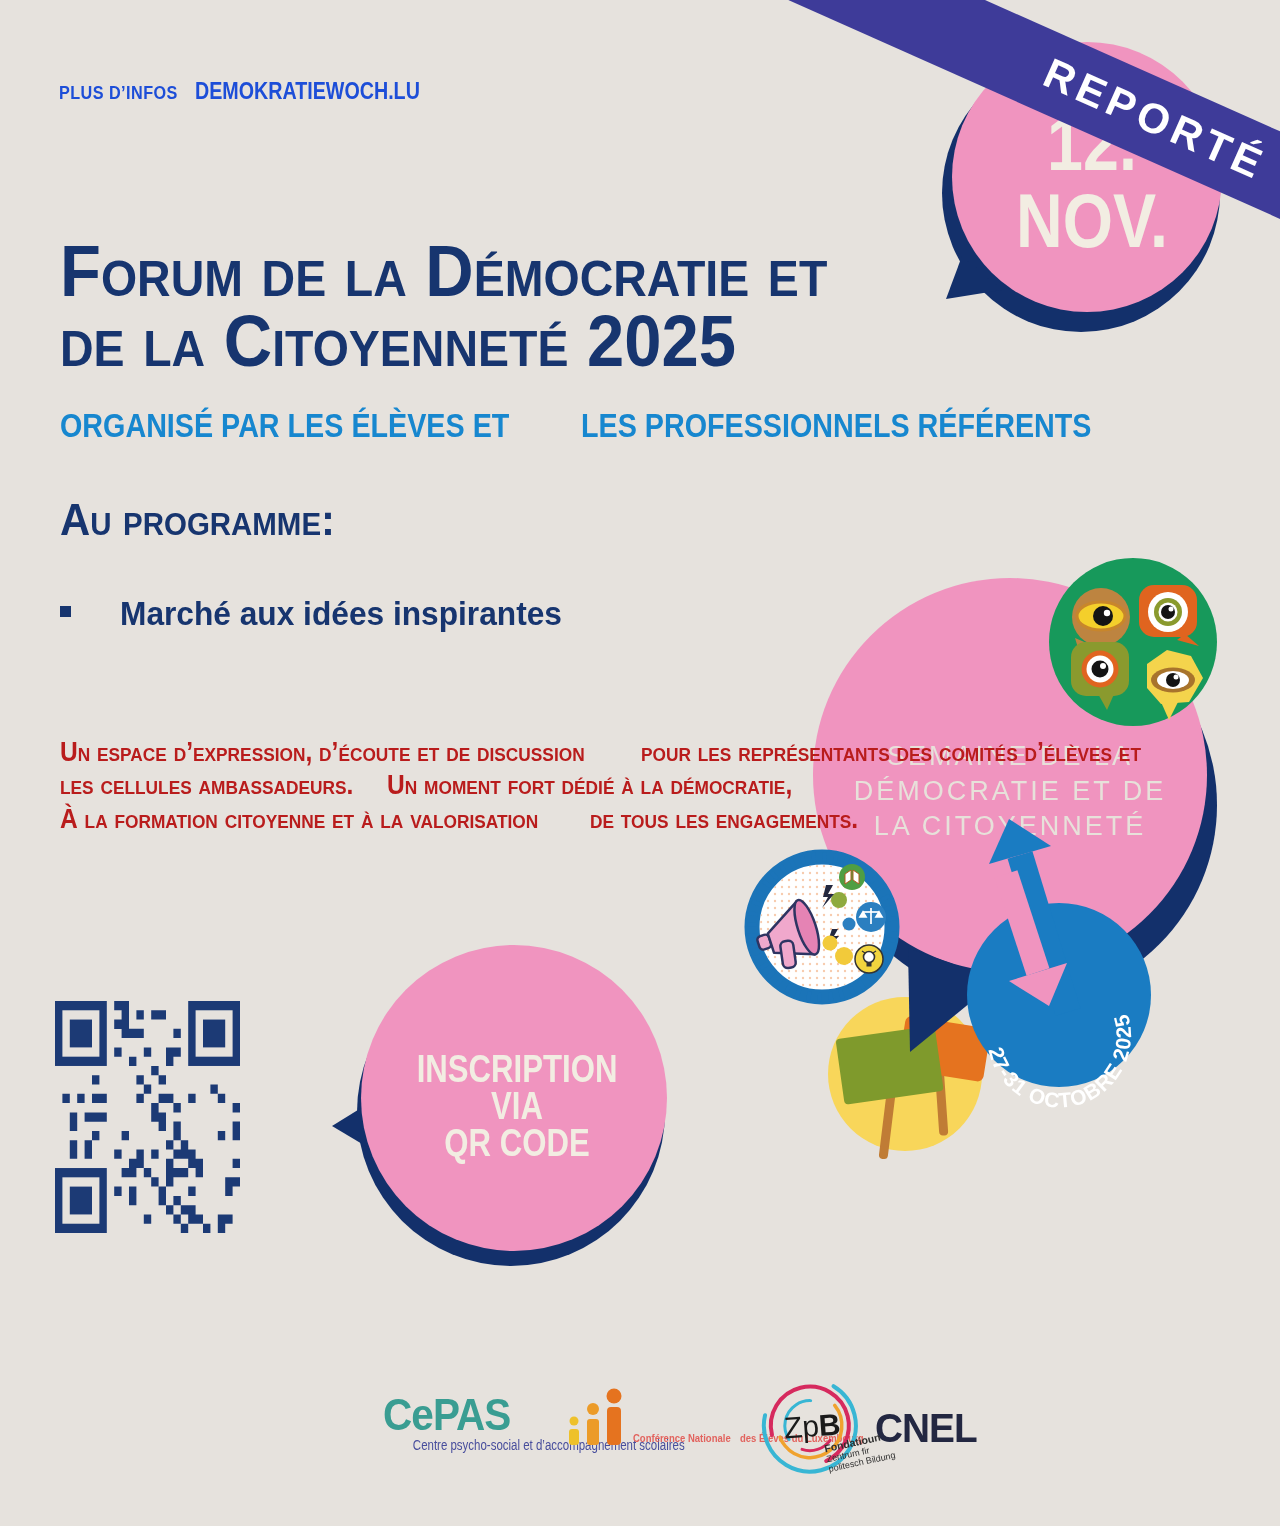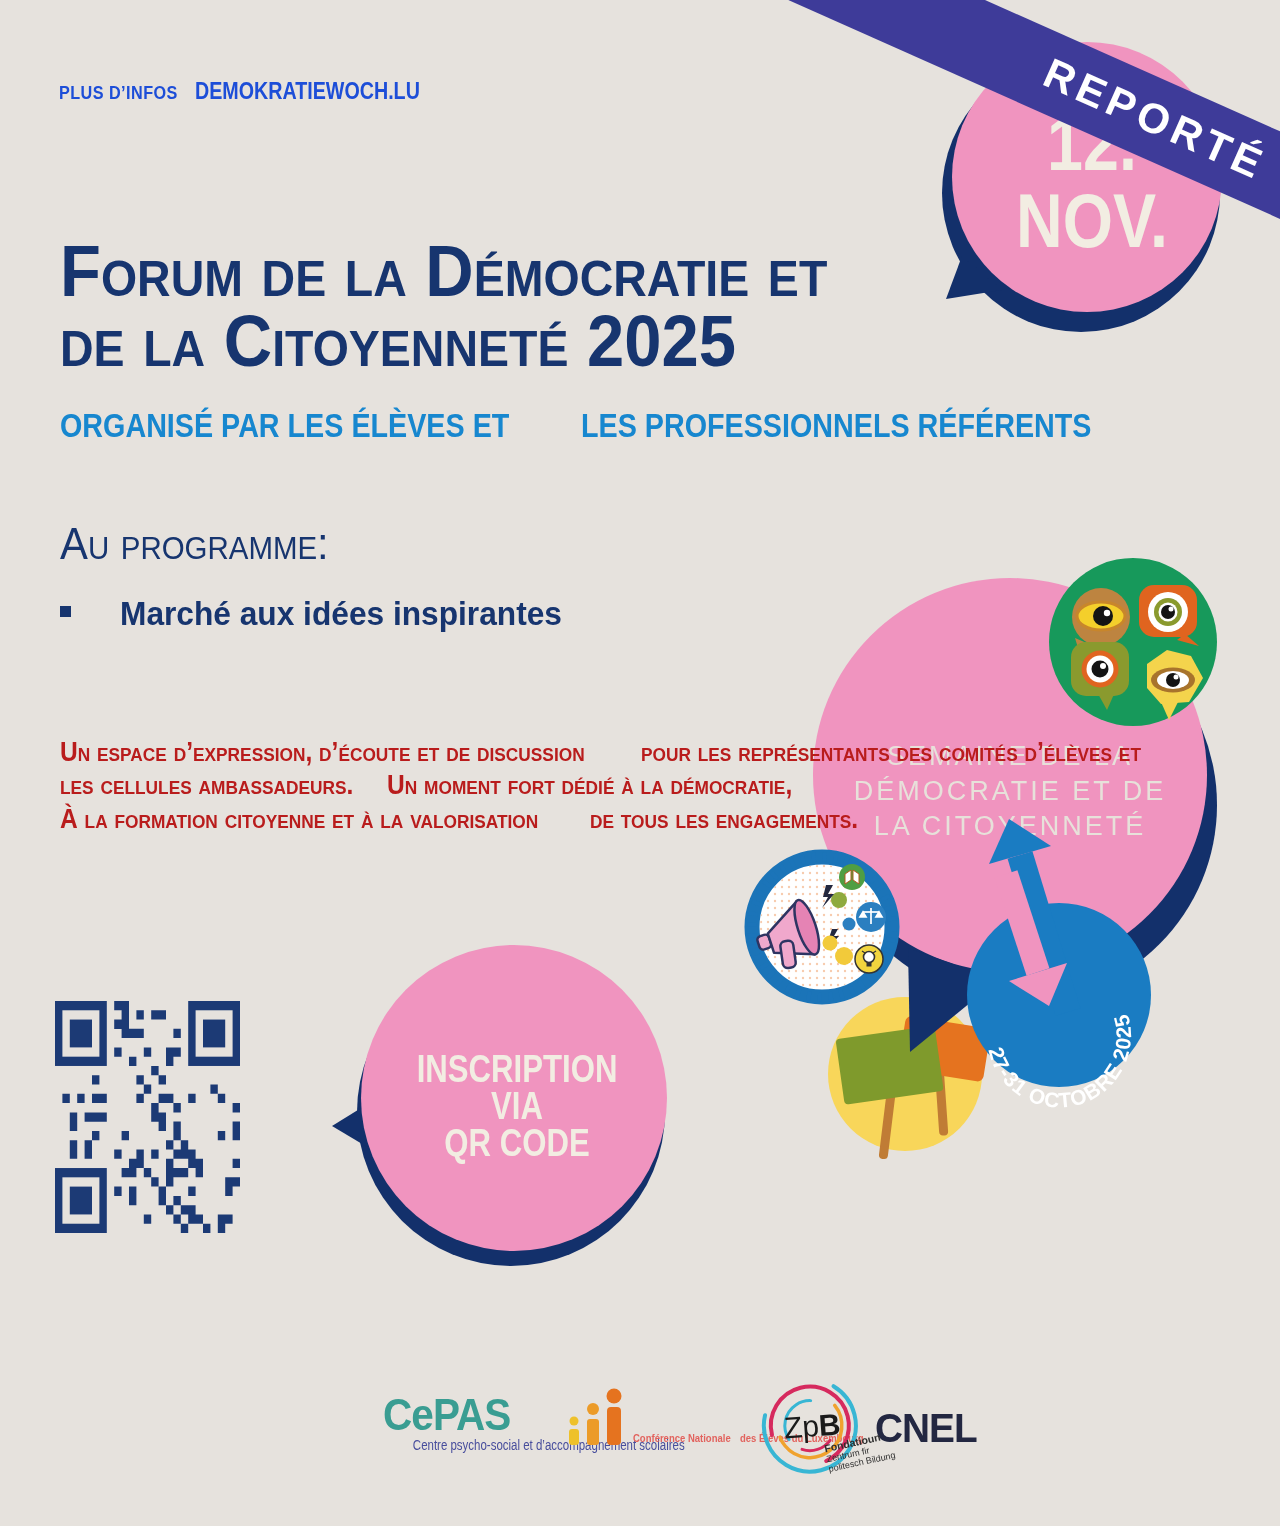--- a/index.html
+++ b/index.html
@@ -15,21 +15,21 @@
   .info{left:59px;top:76px;color:#1d4ed8;}
   .info .l1{font-size:18px;font-weight:bold;letter-spacing:.5px;transform:scaleX(.9);}
   .info .l2{font-size:24px;font-weight:bold;transform:scaleX(.82);margin-top:1px;cursor:pointer;}
 
   
   .title{left:60px;top:236px;color:#17356f;font-weight:bold;}
   .title .ln{font-size:72px;line-height:70px;transform:scaleX(.93);}
   .subtitle{left:60px;top:382px;color:#1787cf;font-weight:bold;margin-top:28px;}
   .subtitle .ln{font-size:33px;line-height:32px;transform:scaleX(.87);}
 
-  .prog-head{left:60px;top:519px;color:#17356f;font-weight:normal;}
+  .prog-head{left:60px;top:495px;color:#17356f;font-weight:bold;}
   .prog-head .ln{font-size:44px;transform:scaleX(.95);}
   .bullets{left:60px;top:568px;color:#17356f;}
   .bullet-row{display:flex;align-items:flex-start;height:44.5px;margin-top:27px;}
   .bullet-sq{width:11px;height:11px;background:#17356f;margin-top:11px;flex:none;}
   .bullet-tx{margin-left:49px;font-weight:bold;font-size:33px;transform:scaleX(.96);transform-origin:left top;white-space:nowrap;}
 
   .desc{left:60px;top:736px;color:#b91c1c;font-weight:bold;}
   .desc .ln{font-size:27px;line-height:33.4px;transform:scaleX(.91);}
 
   

